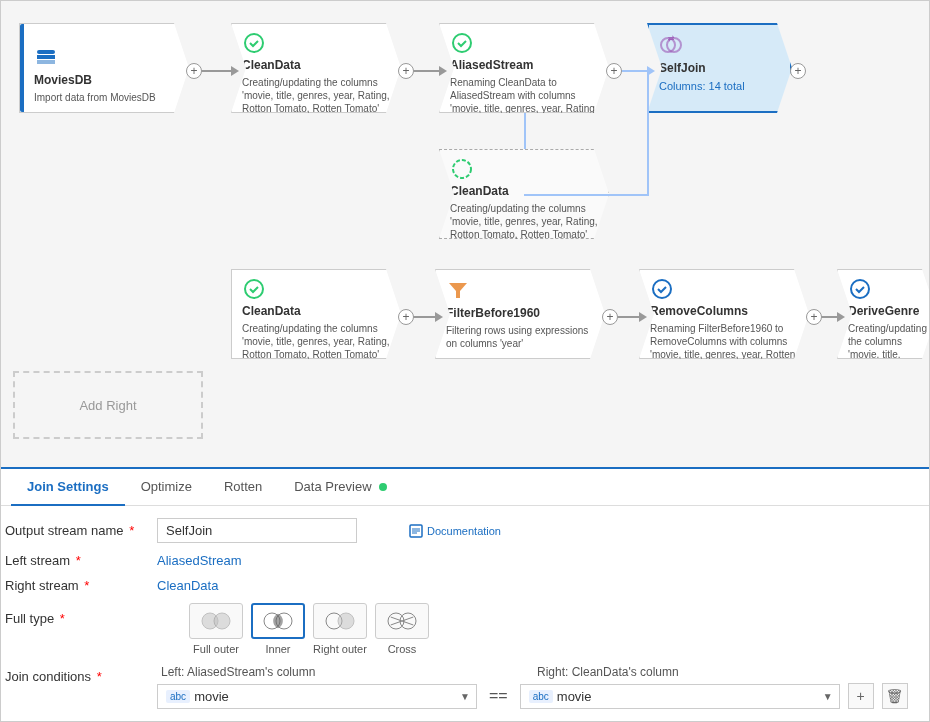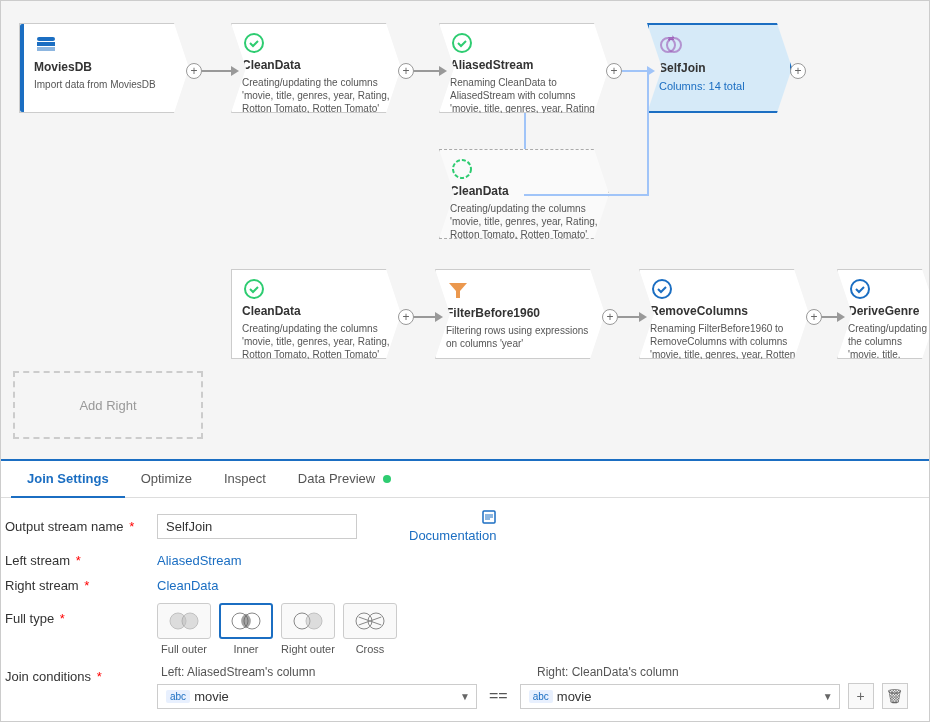--- a/index.html
+++ b/index.html
@@ -174,31 +174,31 @@
     }
 
     .form-link {
       color: #1b6ec2;
       text-decoration: none;
       font-size: 13px;
       cursor: pointer;
     }
 
     .doc-link {
-      display: flex; align-items: flex-end; gap: 4px;
-      color: #1b6ec2; font-size: 13px; cursor: pointer;
+      display: flex; align-items: center; gap: 4px;
+      color: #1b6ec2; font-size: 11px; cursor: pointer;
       margin-left: 40px;
-      flex-direction: column;
     }
 
     
     .join-types {
       display: flex;
       gap: 8px;
       align-items: flex-end;
+      margin-left: 32px;
     }
 
     .join-btn {
       display: flex;
       flex-direction: column;
       align-items: center;
       gap: 4px;
       cursor: pointer;
     }
 
@@ -273,21 +273,21 @@
     
     .venn { width: 36px; height: 24px; }
   </style>
 </head>
 <body>
 
 <div class="main-container">
 
   <div class="canvas-area">
 
-    <div class="node node-arrow-first" style="left:18px; top:22px; width:170px; height:90px; padding-left:14px;">
+    <div class="node node-arrow-first" style="left:18px; top:22px; width:170px; height:90px; padding-left:14px;justify-content:flex-end;">
       <div class="node-left-bar"></div>
       <div class="node-icon">
         <svg width="24" height="24" viewBox="0 0 24 24" fill="#1b6ec2">
           <rect x="3" y="5" width="18" height="4" rx="2"></rect>
           <rect x="3" y="10" width="18" height="4" rx="0"></rect>
           <rect x="3" y="15" width="18" height="4" rx="0" opacity="0.5"></rect>
         </svg>
       </div>
       <div class="node-title">MoviesDB</div>
       <div class="node-desc">Import data from MoviesDB</div>
@@ -439,21 +439,21 @@
   <div class="bottom-panel">
 
     <div class="tabs-bar">
       <div class="tab active">
         <span>Join Settings</span>
       </div>
       <div class="tab">
         <span>Optimize</span>
       </div>
       <div class="tab">
-        <span>Inspect</span>
+        <span>Rotten</span>
       </div>
       <div class="tab">
         <span>Data Preview</span>
         <span class="tab-dot"></span>
       </div>
     </div>
 
     <div class="form-area">
 
       <div class="form-row">

